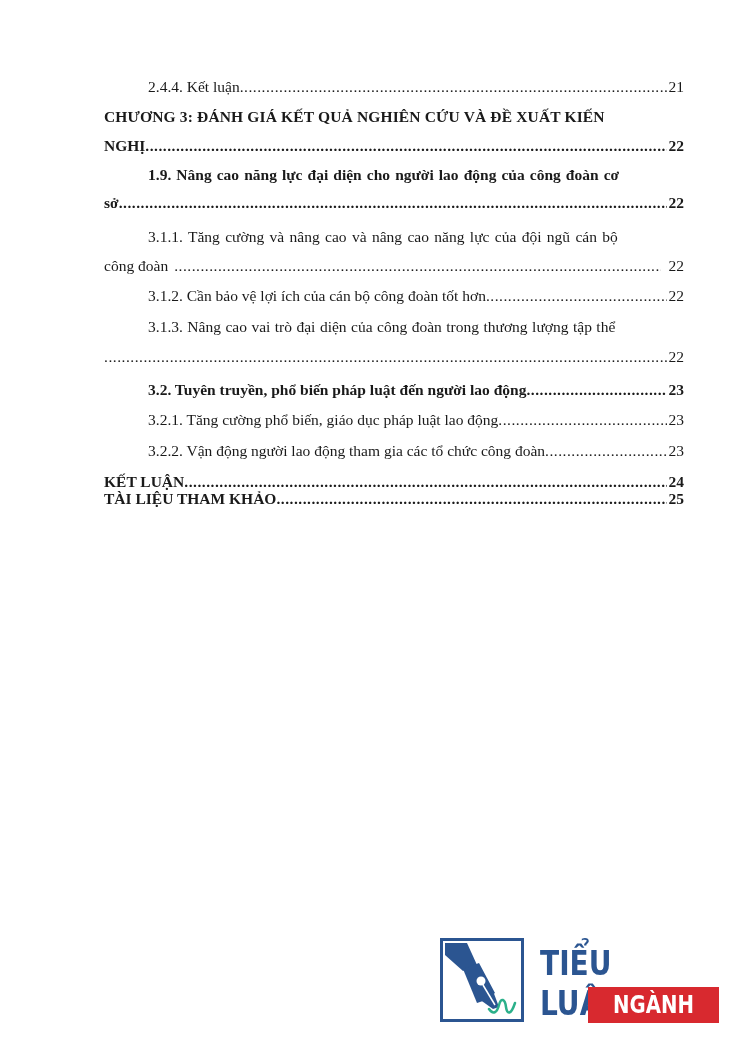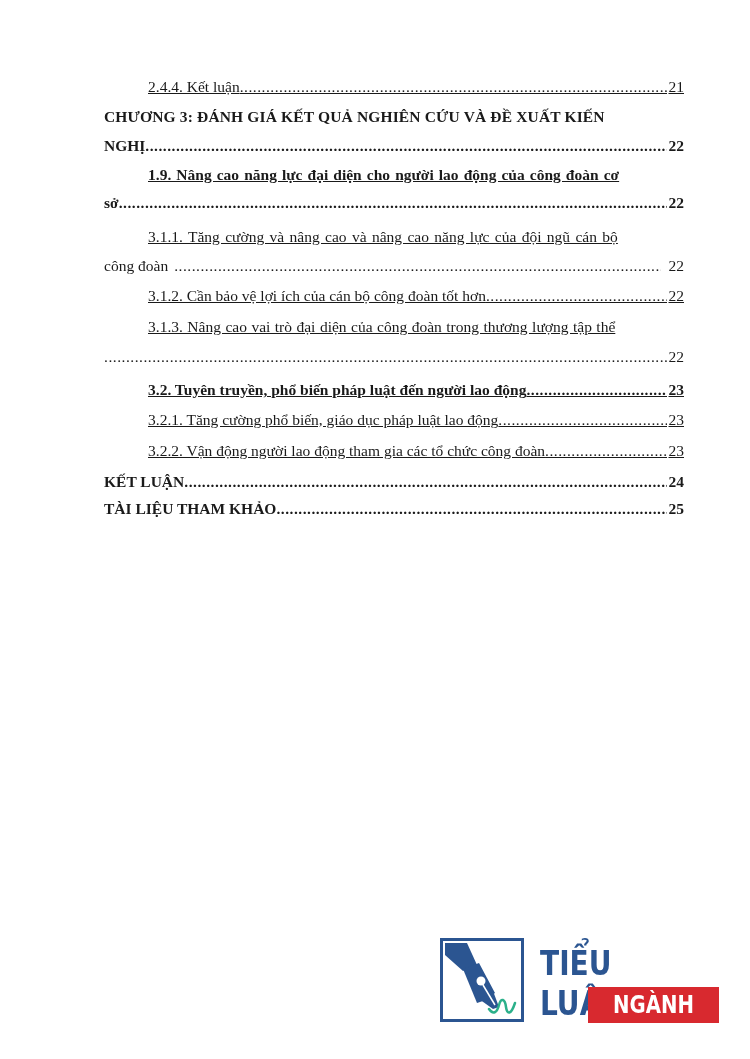--- a/index.html
+++ b/index.html
@@ -12,21 +12,21 @@
       position: absolute; left: 0; width: 580px; height: 24px;
       display: flex; align-items: baseline; font-size: 15.5px; line-height: 24px; white-space: nowrap;
     }
     .line.bold { font-weight: bold; }
     .line .txt { flex: 0 0 auto; }
     .line .dots { flex: 1 1 auto; overflow: hidden; white-space: nowrap; letter-spacing: 0.5px; }
     .line .dots::before { content: "...................................................................................................................................................................................................................................................................................................................."; }
     .line .pg { flex: 0 0 auto; padding-left: 2px; }
     .heading-only { justify-content: center; }
     .heading-only .txt { width: 100%; display: flex; justify-content: space-between; }
-    .ind1 { padding-left: 44px; box-sizing: border-box; text-decoration: underline; }
+    .ind1 { padding-left: 44px; box-sizing: border-box; }
 
     .logo { position: absolute; left: 440px; top: 936px; width: 285px; height: 92px; }
     .logo-box {
       position: absolute; left: 0; top: 2px; width: 84px; height: 84px;
       border: 3px solid #2b5591; box-sizing: border-box; background: #fff;
     }
     .logo-title {
       position: absolute; left: 100px; top: 8px; font-family: "DejaVu Sans", sans-serif;
       font-weight: bold; font-size: 33px; color: #2b5591; letter-spacing: 0px; transform: scaleX(0.85);
       transform-origin: left top; line-height: 40px;
@@ -108,21 +108,21 @@
     <span class="dots"></span>
     <span class="pg">23</span>
   </div>
 
   <div class="line bold" style="top:395px;">
     <span class="txt">KẾT LUẬN </span>
     <span class="dots"></span>
     <span class="pg">24</span>
   </div>
 
-  <div class="line bold" style="top:422px;">
+  <div class="line bold" style="top:412px;">
     <span class="txt">TÀI LIỆU THAM KHẢO</span>
     <span class="dots"></span>
     <span class="pg">25</span>
   </div>
 </div>
 
 <div class="logo">
   <div class="logo-box">
     <svg width="78" height="78" viewBox="0 0 78 78">
 

